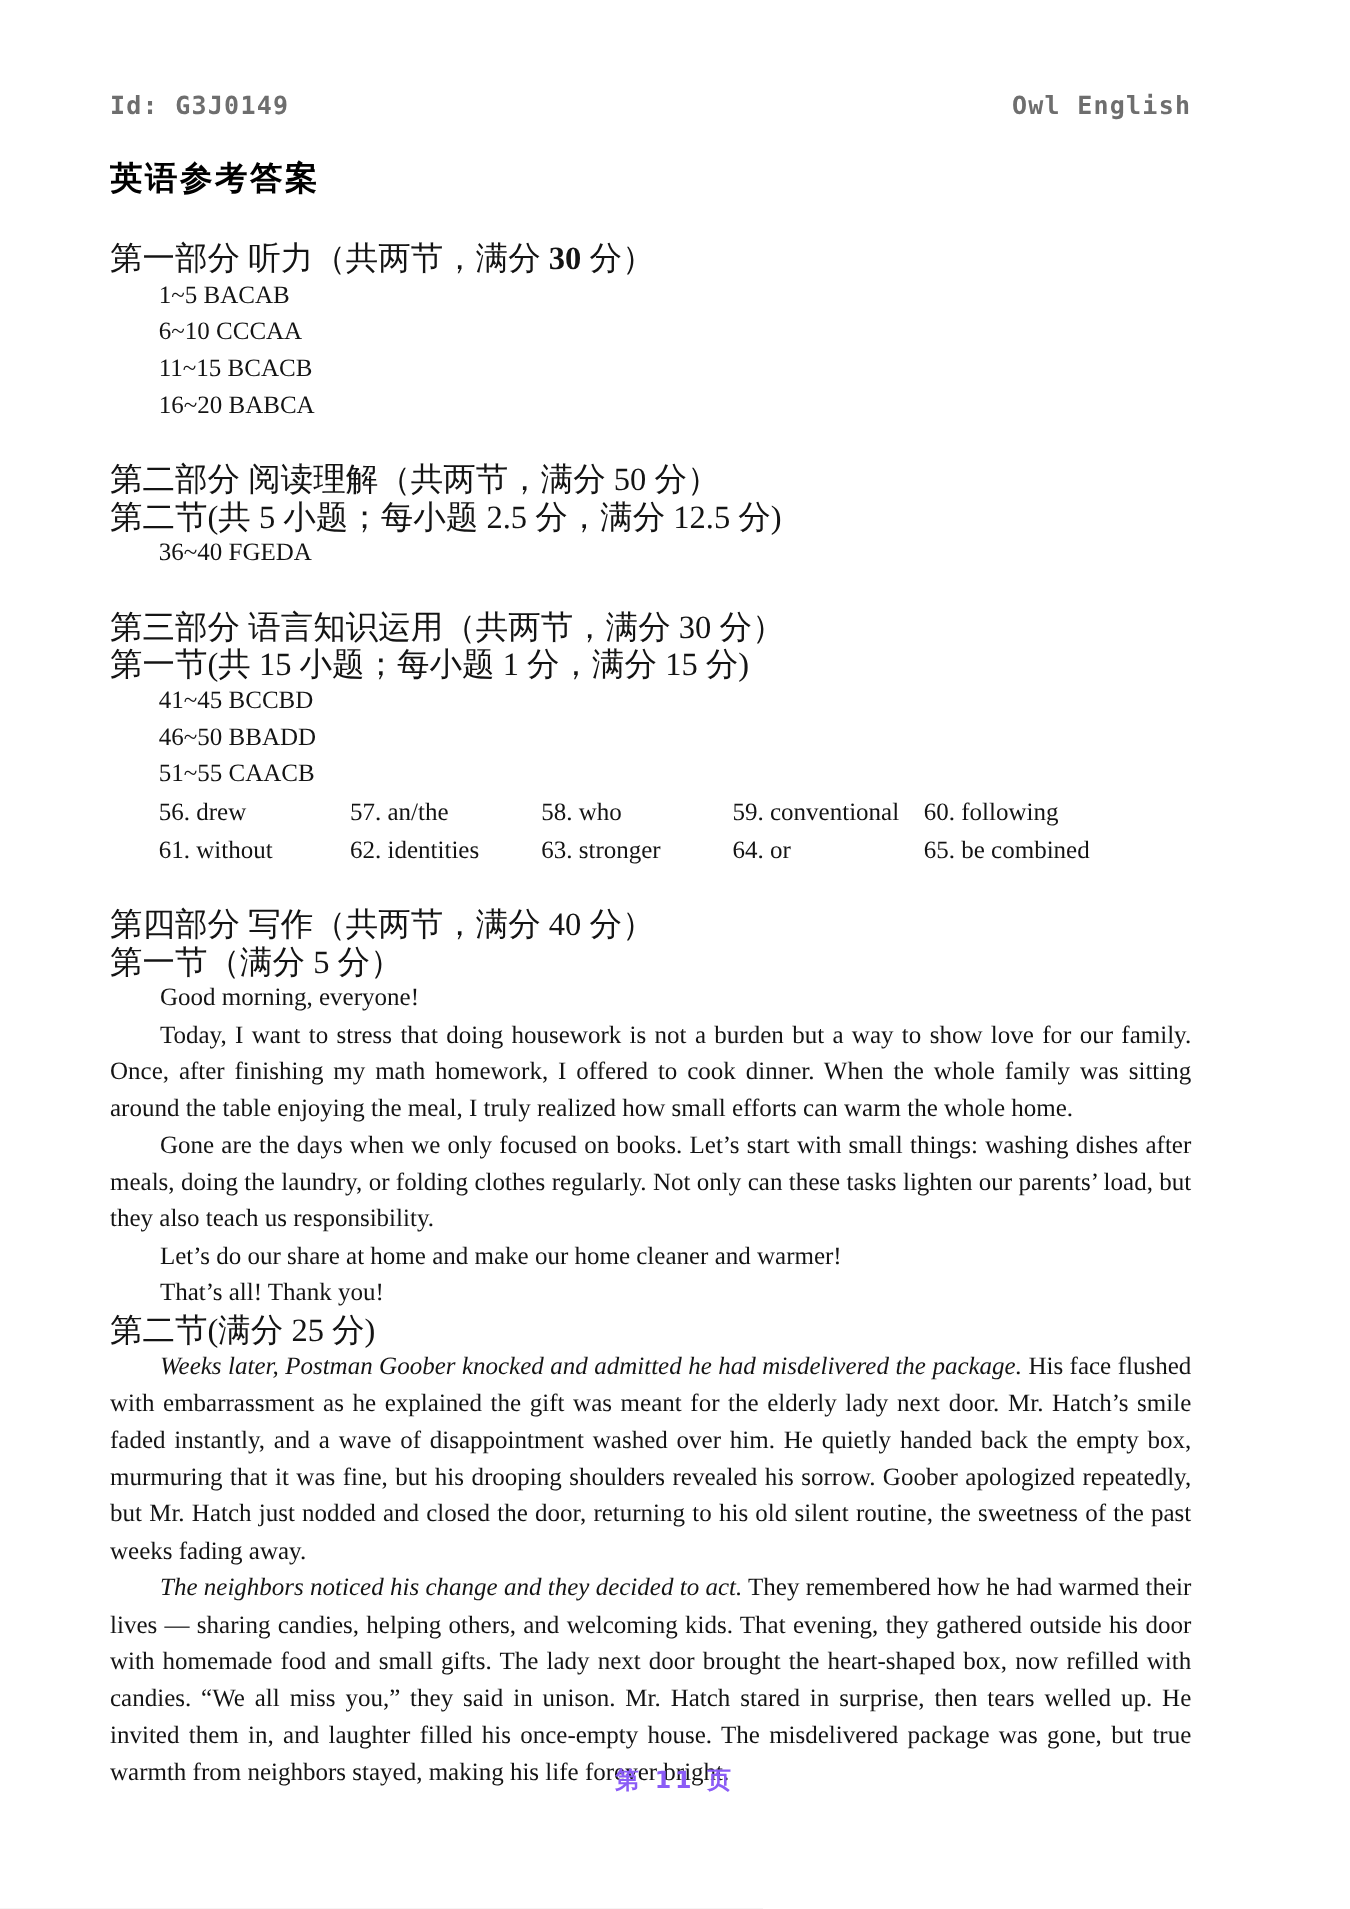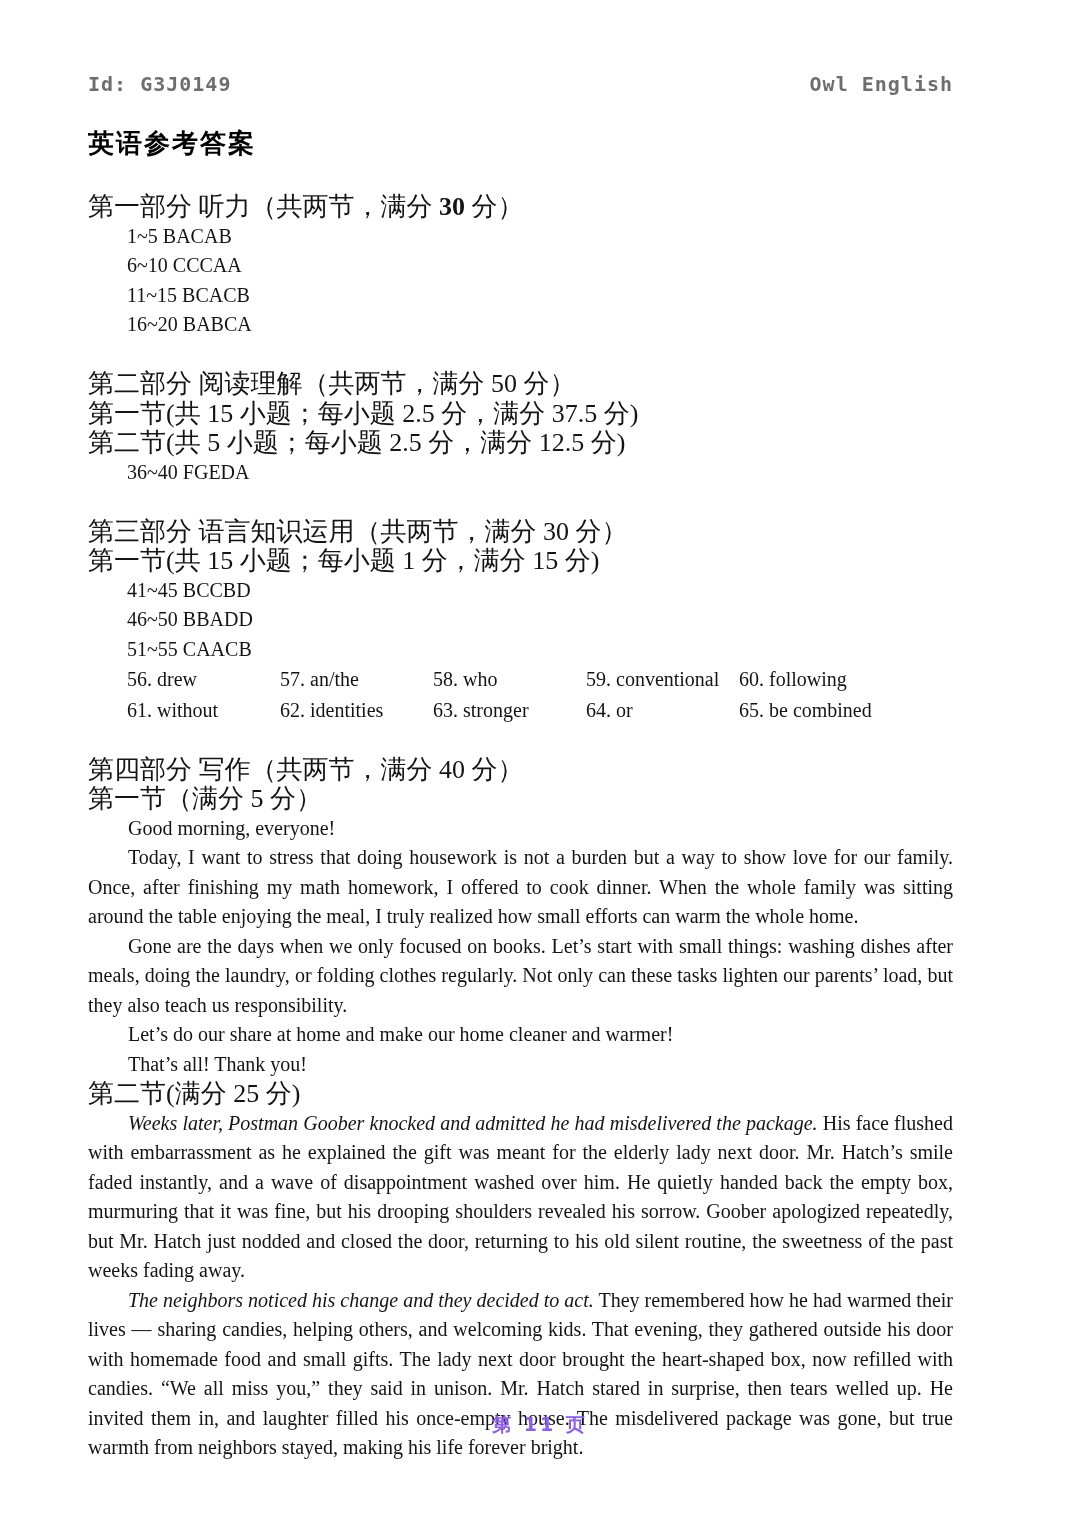--- a/index.html
+++ b/index.html
@@ -79,21 +79,20 @@
 
   <div class="sec-heading mt-first"><span>第一部分 听力（共两节，满分 </span><b>30</b><span> 分）</span></div>
   <div class="ans-row">
     <span class="ans-col">1~5 BACAB</span>
     <span class="ans-col">6~10 CCCAA</span>
     <span class="ans-col">11~15 BCACB</span>
     <span class="ans-col">16~20 BABCA</span>
   </div>
 
   <div class="sec-heading mt-blank">第二部分 阅读理解（共两节，满分 50 分）</div>
-  <div class="sec-heading">第一节(共 15 小题；每小题 2.5 分，满分 37.5 分)</div>
   <div class="sec-heading">第二节(共 5 小题；每小题 2.5 分，满分 12.5 分)</div>
   <div class="ans-row">
     <span class="ans-col">36~40 FGEDA</span>
   </div>
 
   <div class="sec-heading mt-blank">第三部分 语言知识运用（共两节，满分 30 分）</div>
   <div class="sec-heading">第一节(共 15 小题；每小题 1 分，满分 15 分)</div>
   <div class="ans-row">
     <span class="ans-col">41~45 BCCBD</span>
     <span class="ans-col">46~50 BBADD</span>

